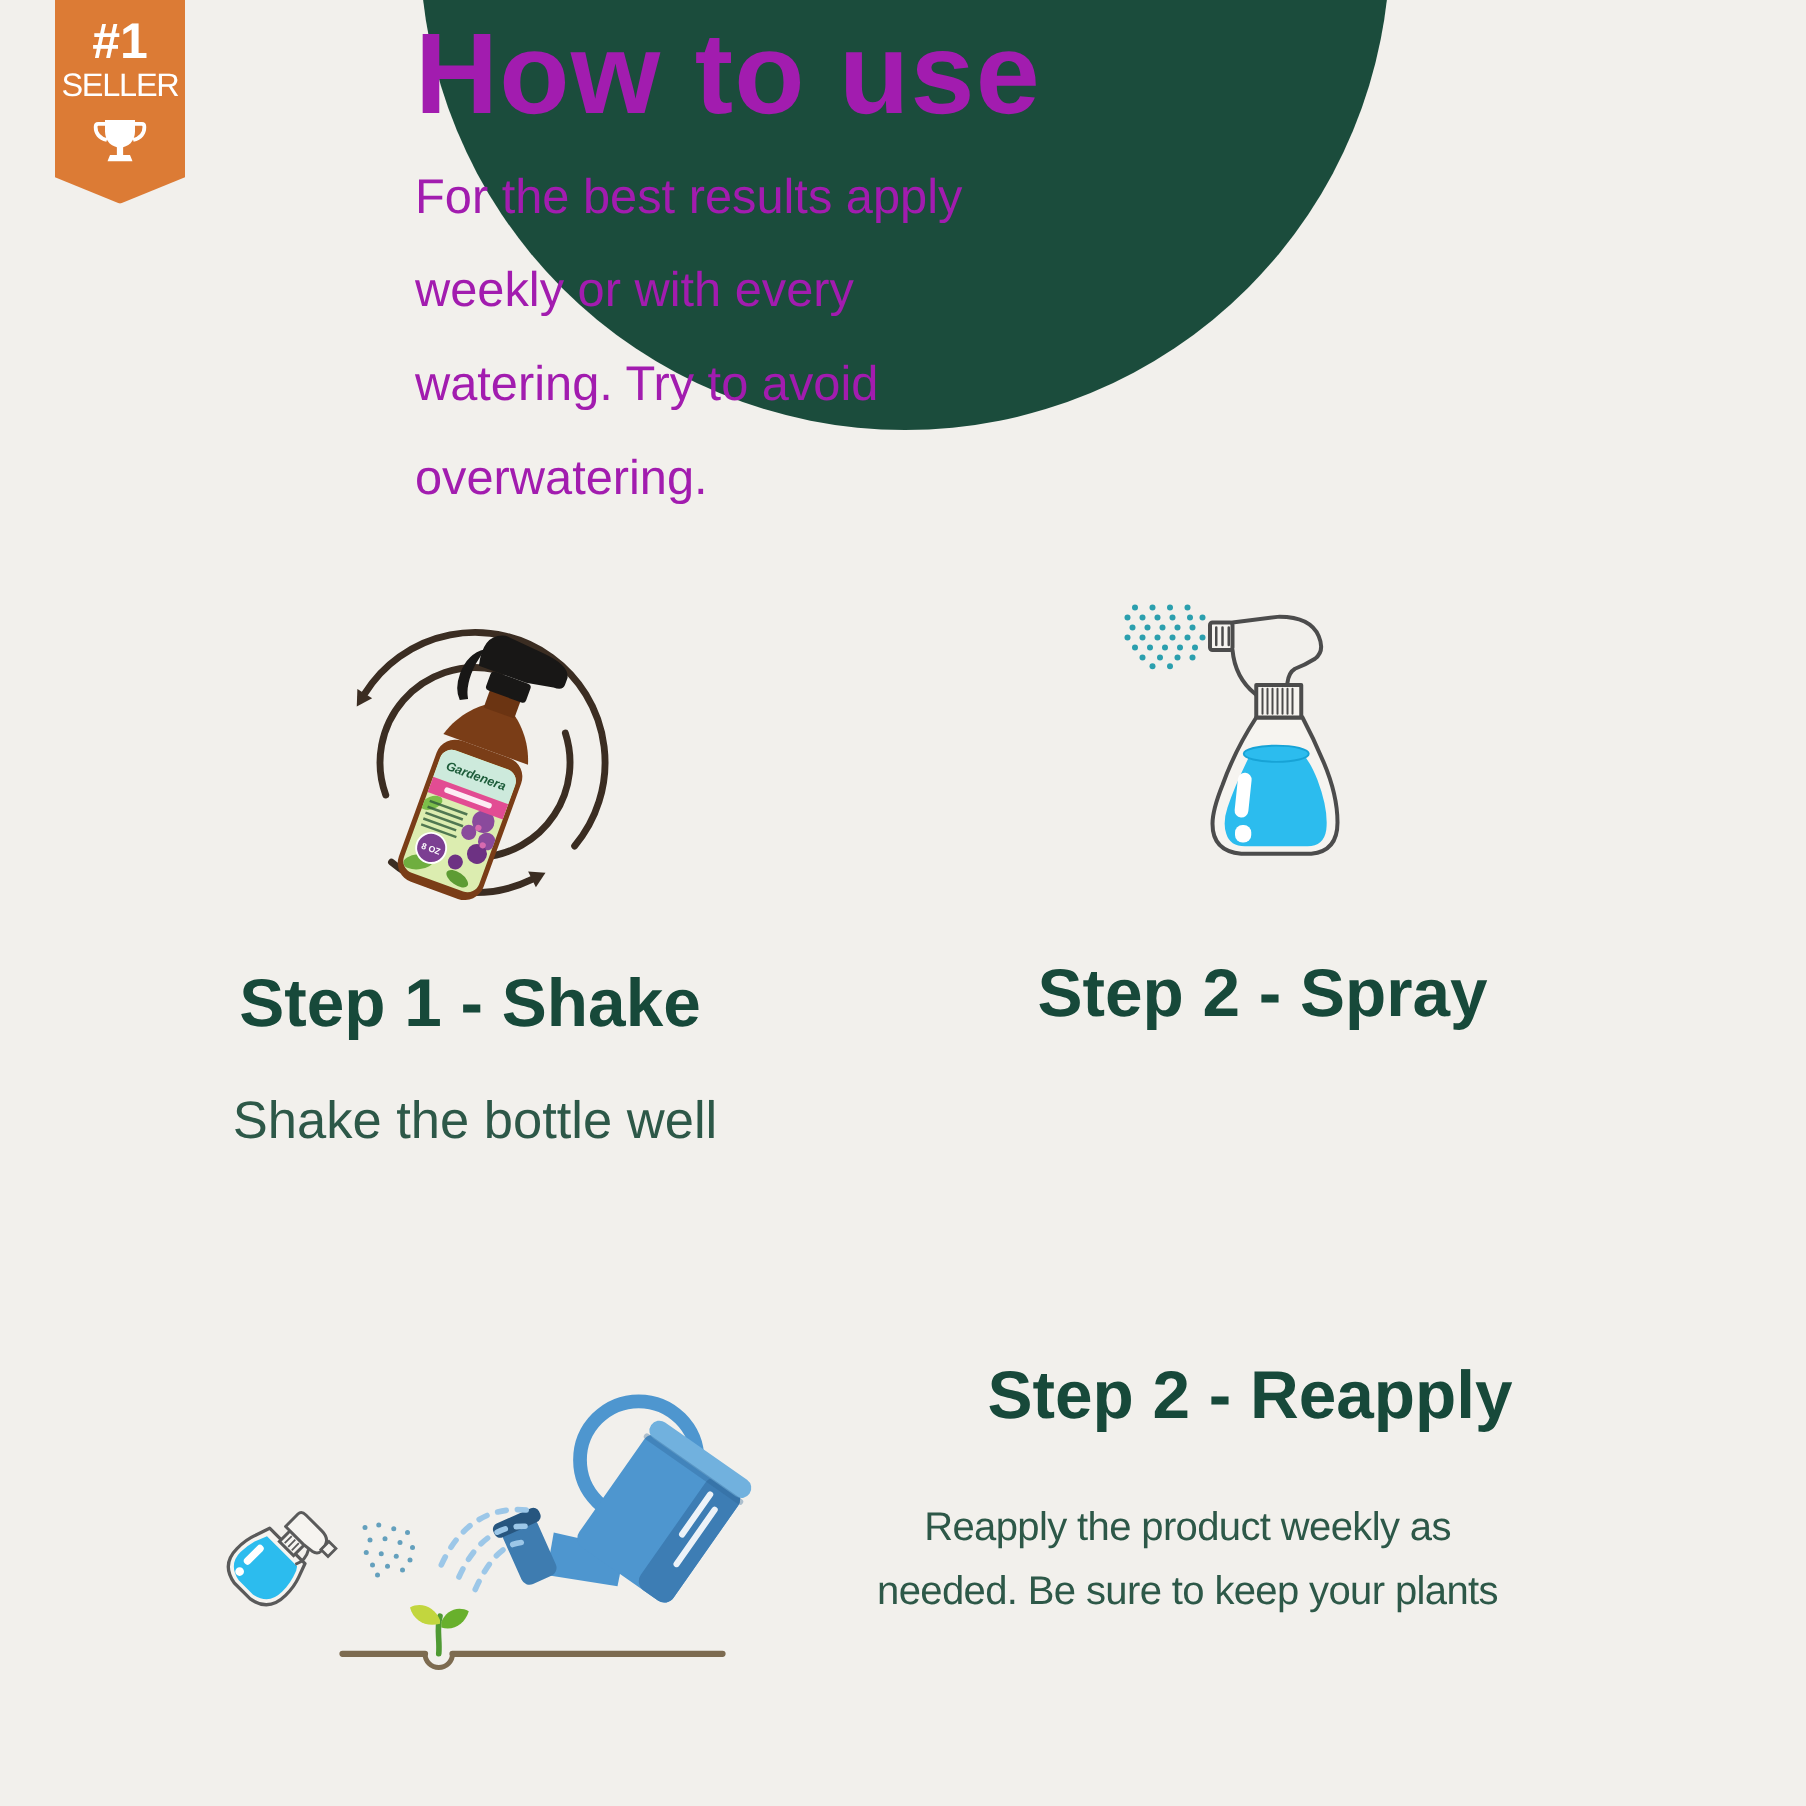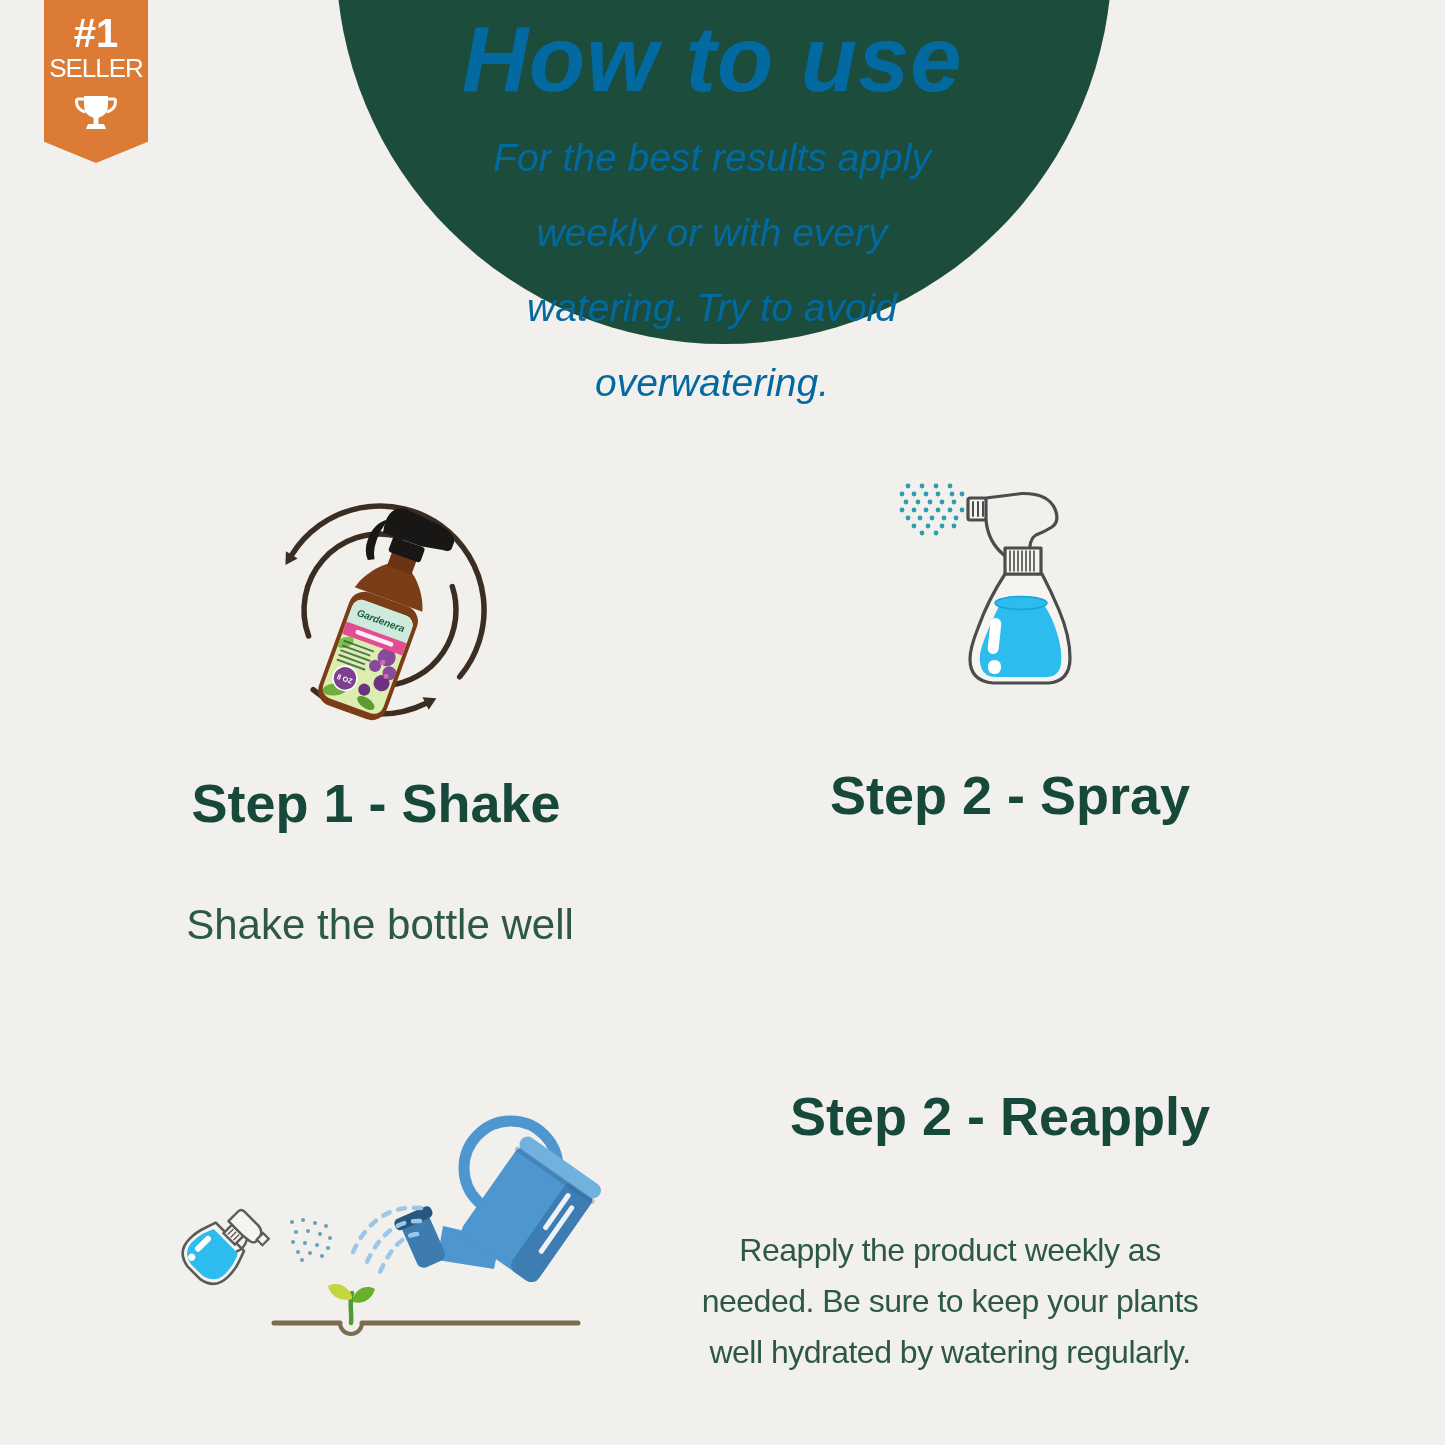--- a/index.html
+++ b/index.html
@@ -8,42 +8,42 @@
     background:#f2f0ec;
     font-family:"Liberation Sans","DejaVu Sans",sans-serif;
   }
   
   .hero-circle{
     position:absolute;left:336px;top:-432px;width:776px;height:776px;
     border-radius:50%;background:#1b4c3c;
   }
   .hero-text{
     position:absolute;left:712px;top:10px;transform:translateX(-50%);
-    width:760px;text-align:center;color:#0369a1;font-style:italic;
+    width:760px;text-align:left;color:#a21caf;
   }
   .hero-title{font-size:92px;line-height:98px;font-weight:700;letter-spacing:1px;}
   .hero-sub{margin-top:12px;font-size:39px;line-height:51px;font-weight:400;}
   .hero-sub div{white-space:nowrap;margin-top:24px;}
   
   .badge{
     position:absolute;left:44px;top:0;width:104px;height:163px;
     background:#dc7b35;color:#fff;text-align:center;
     clip-path:polygon(0 0,100% 0,100% 87%,50% 100%,0 87%);
   }
   .badge-rank{font-size:40px;font-weight:700;margin-top:13px;line-height:40px;}
   .badge-label{font-size:26px;font-weight:400;letter-spacing:-1px;line-height:28px;margin-top:1px;}
   .badge-trophy{margin-top:8px;}
   
   .h-step{
     position:absolute;transform:translateX(-50%);
     font-size:54px;font-weight:700;color:#17493a;white-space:nowrap;line-height:62px;
   }
   .b-step{
     position:absolute;transform:translateX(-50%);
-    color:#2d5848;text-align:center;margin-top:29px;
+    color:#2d5848;text-align:center;
   }
   .b-step div{white-space:nowrap;}
   .b-lg{font-size:42px;line-height:56px;}
   .b-md{font-size:32px;line-height:51px;letter-spacing:-0.5px;text-align:center;}
   .icn{position:absolute;}
 </style>
 </head>
 <body>
 
 <div class="canvas">
@@ -258,16 +258,15 @@
   <div class="b-step b-lg" style="left:380px;top:868px">
     <div>Shake the bottle well</div>
   </div>
 
   <div class="h-step" style="left:1010px;top:764px">Step 2 - Spray</div>
 
   <div class="h-step" style="left:1000px;top:1085px">Step 2 - Reapply</div>
   <div class="b-step b-md" style="left:950px;top:1196px">
     <div>Reapply the product weekly as</div>
     <div>needed. Be sure to keep your plants</div>
-    <div>well hydrated by watering regularly.</div>
   </div>
 
 </div>
 
 </body></html>

